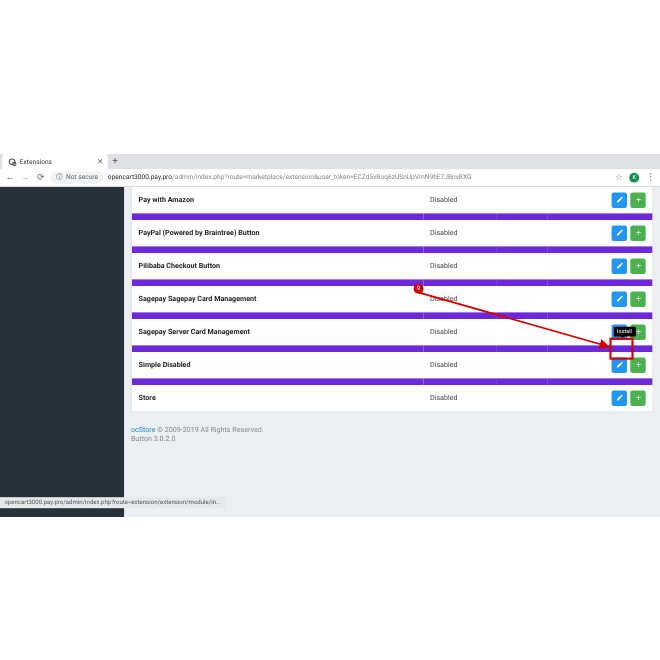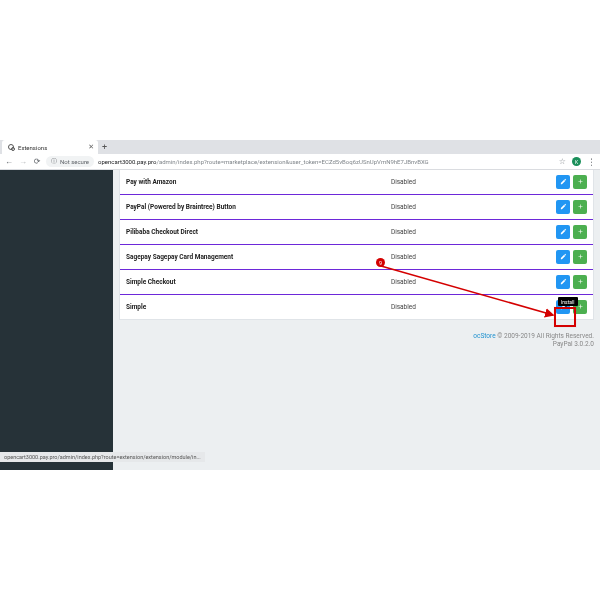--- a/index.html
+++ b/index.html
@@ -23,31 +23,31 @@
   .addr-right { display:flex; align-items:center; gap:6px; margin-left:auto;}
   .star { color: #80868b; font-size:8px; }
   .avatar { width: 9px; height: 9px; border-radius: 50%; background: #1a8f5a; color: #fff; font-size: 5px; display:flex; align-items:center; justify-content:center;}
   .kebab { color:#5f6368; font-size: 9px; }
   
   .content { position: absolute; left: 0; top: 170px; right: 0; bottom: 130px; background: #fff; }
   .sidebar { position: absolute; left:0; top:0; width: 113px; bottom:0; background: #263238; }
   .main { position: absolute; left: 113px; top:0; right:0; bottom:0; background: #eceff1; padding: 0 6px 6px 6px; }
   .panel { background: #fff; border: 1px solid #e0e4e8; border-top: none; }
   table.ext { width: 100%; border-collapse: collapse; font-size: 6.5px; color: #333; }
-  table.ext td { border-top: 1px solid #6d28d9; padding: 5px 6px; vertical-align: middle; }
+  table.ext td { border-top: 6px solid #6d28d9; padding: 5px 6px; vertical-align: middle; }
   table.ext tr:first-child td { border-top: none; }
   td.name { font-weight: 700; color: #222; width: 56%; }
   td.status { width: 14%; color: #444; }
   td.pad { width: 10%; }
   td.actions { width: 20%; text-align: right; white-space: nowrap; }
   .btn { display: inline-flex; width: 14px; height: 14px; border-radius: 2px; align-items:center; justify-content:center; color:#fff; margin-left: 3px; cursor:pointer; }
   .btn-blue { background: #2196f3; }
   .btn-green { background: #4caf50; }
   .btn svg { width: 7px; height: 7px; fill: #fff; }
-  .footer { text-align: right; font-size: 6.5px; color: #888; padding: 12px 0 6px 0; }
+  .footer { text-align: left; font-size: 6.5px; color: #888; padding: 12px 0 6px 0; }
   .footer a { color: #1e91cf; text-decoration: none; }
   
   .red-box { position: absolute; border: 2px solid #d40000; box-shadow: 0 0 0 1px rgba(0,0,0,0.02); z-index: 50; width: 22px; height: 20px; left: 554px; top: 307px; }
   .arrow-svg { position: absolute; left: 375px; top: 260px; z-index: 49; }
   .bubble { position: absolute; width: 9px; height: 9px; border-radius: 50%; background: #d40000; color:#fff; font-size:5.5px; display:flex; align-items:center; justify-content:center; z-index:51; left: 376px; top: 258px; }
   .tooltip { position: absolute; background: #000; color:#fff; font-size:5px; padding: 1.5px 3px; border-radius: 1px; z-index:52; left: 558px; top: 297px; }
   .tooltip::after { content:""; position:absolute; left:6px; bottom:-3px; border:2px solid transparent; border-top-color:#000;}
   
   .status-bar { position:absolute; left:0; top: 452px; height:10px; background:#e6e8ea; font-size:5.5px; color:#555; padding: 0 4px; display:flex; align-items:center; max-width: 380px; overflow:hidden; white-space:nowrap;}
 </style>
@@ -117,21 +117,21 @@
                   <span><svg viewBox="0 0 24 24">
                       <path d="M3 17.25V21h3.75L17.81 9.94l-3.75-3.75L3 17.25zM20.71 7.04a1 1 0 0 0 0-1.41l-2.34-2.34a1 1 0 0 0-1.41 0l-1.83 1.83 3.75 3.75 1.83-1.83z"></path>
                     </svg></span>
                 </span><span class="btn btn-green">
                   <span><svg viewBox="0 0 24 24">
                       <path d="M19 13h-6v6h-2v-6H5v-2h6V5h2v6h6v2z"></path>
                     </svg></span>
                 </span></td>
             </tr>
             <tr>
-              <td class="name">Pilibaba Checkout Direct</td>
+              <td class="name">Pilibaba Checkout Button</td>
               <td class="status">Disabled</td>
               <td class="pad"></td>
               <td class="actions"><span class="btn btn-blue">
                   <span><svg viewBox="0 0 24 24">
                       <path d="M3 17.25V21h3.75L17.81 9.94l-3.75-3.75L3 17.25zM20.71 7.04a1 1 0 0 0 0-1.41l-2.34-2.34a1 1 0 0 0-1.41 0l-1.83 1.83 3.75 3.75 1.83-1.83z"></path>
                     </svg></span>
                 </span><span class="btn btn-green">
                   <span><svg viewBox="0 0 24 24">
                       <path d="M19 13h-6v6h-2v-6H5v-2h6V5h2v6h6v2z"></path>
                     </svg></span>
@@ -145,55 +145,69 @@
                   <span><svg viewBox="0 0 24 24">
                       <path d="M3 17.25V21h3.75L17.81 9.94l-3.75-3.75L3 17.25zM20.71 7.04a1 1 0 0 0 0-1.41l-2.34-2.34a1 1 0 0 0-1.41 0l-1.83 1.83 3.75 3.75 1.83-1.83z"></path>
                     </svg></span>
                 </span><span class="btn btn-green">
                   <span><svg viewBox="0 0 24 24">
                       <path d="M19 13h-6v6h-2v-6H5v-2h6V5h2v6h6v2z"></path>
                     </svg></span>
                 </span></td>
             </tr>
             <tr>
-              <td class="name">Simple Checkout</td>
-              <td class="status">Disabled</td>
-              <td class="pad"></td>
-              <td class="actions"><span class="btn btn-blue">
-                  <span><svg viewBox="0 0 24 24">
-                      <path d="M3 17.25V21h3.75L17.81 9.94l-3.75-3.75L3 17.25zM20.71 7.04a1 1 0 0 0 0-1.41l-2.34-2.34a1 1 0 0 0-1.41 0l-1.83 1.83 3.75 3.75 1.83-1.83z"></path>
-                    </svg></span>
-                </span><span class="btn btn-green">
-                  <span><svg viewBox="0 0 24 24">
-                      <path d="M19 13h-6v6h-2v-6H5v-2h6V5h2v6h6v2z"></path>
-                    </svg></span>
-                </span></td>
-            </tr>
-            <tr>
-              <td class="name">Simple</td>
+              <td class="name">Sagepay Server Card Management</td>
+              <td class="status">Disabled</td>
+              <td class="pad"></td>
+              <td class="actions"><span class="btn btn-blue">
+                  <span><svg viewBox="0 0 24 24">
+                      <path d="M3 17.25V21h3.75L17.81 9.94l-3.75-3.75L3 17.25zM20.71 7.04a1 1 0 0 0 0-1.41l-2.34-2.34a1 1 0 0 0-1.41 0l-1.83 1.83 3.75 3.75 1.83-1.83z"></path>
+                    </svg></span>
+                </span><span class="btn btn-green">
+                  <span><svg viewBox="0 0 24 24">
+                      <path d="M19 13h-6v6h-2v-6H5v-2h6V5h2v6h6v2z"></path>
+                    </svg></span>
+                </span></td>
+            </tr>
+            <tr>
+              <td class="name">Simple Disabled</td>
+              <td class="status">Disabled</td>
+              <td class="pad"></td>
+              <td class="actions"><span class="btn btn-blue">
+                  <span><svg viewBox="0 0 24 24">
+                      <path d="M3 17.25V21h3.75L17.81 9.94l-3.75-3.75L3 17.25zM20.71 7.04a1 1 0 0 0 0-1.41l-2.34-2.34a1 1 0 0 0-1.41 0l-1.83 1.83 3.75 3.75 1.83-1.83z"></path>
+                    </svg></span>
+                </span><span class="btn btn-green">
+                  <span><svg viewBox="0 0 24 24">
+                      <path d="M19 13h-6v6h-2v-6H5v-2h6V5h2v6h6v2z"></path>
+                    </svg></span>
+                </span></td>
+            </tr>
+            <tr>
+              <td class="name">Store</td>
               <td class="status">Disabled</td>
               <td class="pad"></td>
               <td class="actions"><span class="btn btn-blue">
                   <span><svg viewBox="0 0 24 24">
                       <path d="M3 17.25V21h3.75L17.81 9.94l-3.75-3.75L3 17.25zM20.71 7.04a1 1 0 0 0 0-1.41l-2.34-2.34a1 1 0 0 0-1.41 0l-1.83 1.83 3.75 3.75 1.83-1.83z"></path>
                     </svg></span>
                 </span><span class="btn btn-green">
                   <span><svg viewBox="0 0 24 24">
                       <path d="M19 13h-6v6h-2v-6H5v-2h6V5h2v6h6v2z"></path>
                     </svg></span>
                 </span></td>
             </tr>
           </tbody>
       </table>
     </div>
     <div class="footer">
       <div>
         <a href="#">ocStore</a><span> © 2009-2019 All Rights Reserved.</span>
       </div>
-      <div>PayPal 3.0.2.0</div>
+      <div>Button 3.0.2.0</div>
     </div>
   </div>
 </div>
 
 <div class="tooltip">Install</div>
 <div class="red-box"></div>
 <svg class="arrow-svg" width="190" height="70">
   <defs>
     <marker id="ah" markerWidth="6" markerHeight="6" refX="5" refY="3" orient="auto">
       <path d="M0,0 L6,3 L0,6 Z" fill="#d40000"></path>

